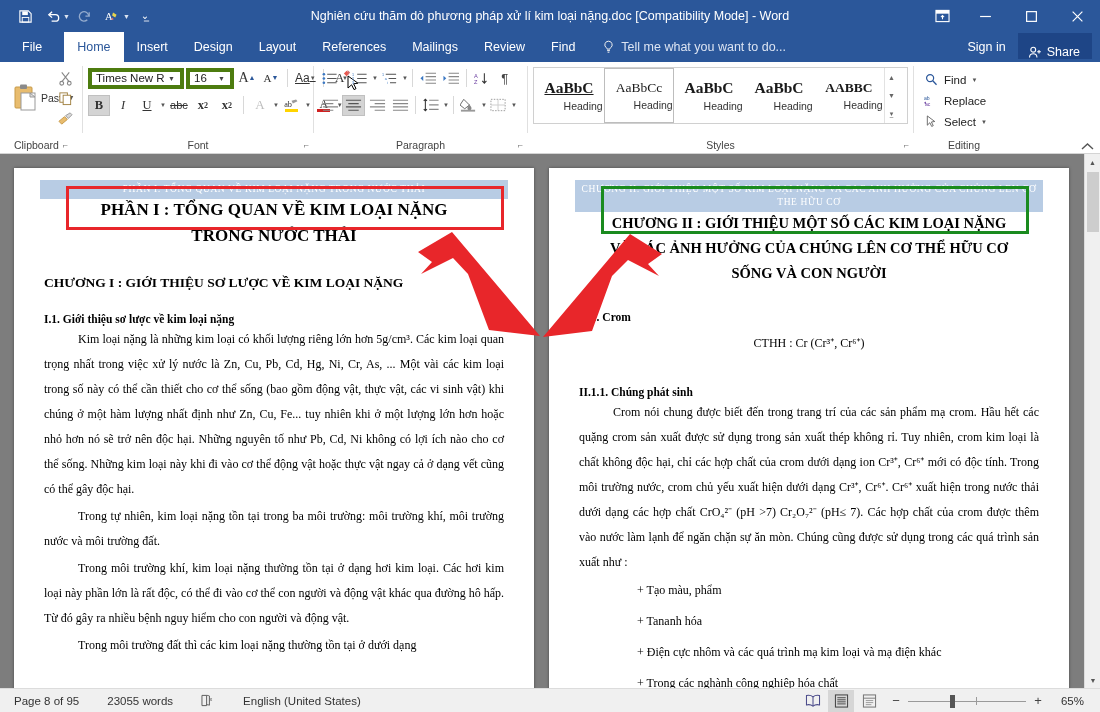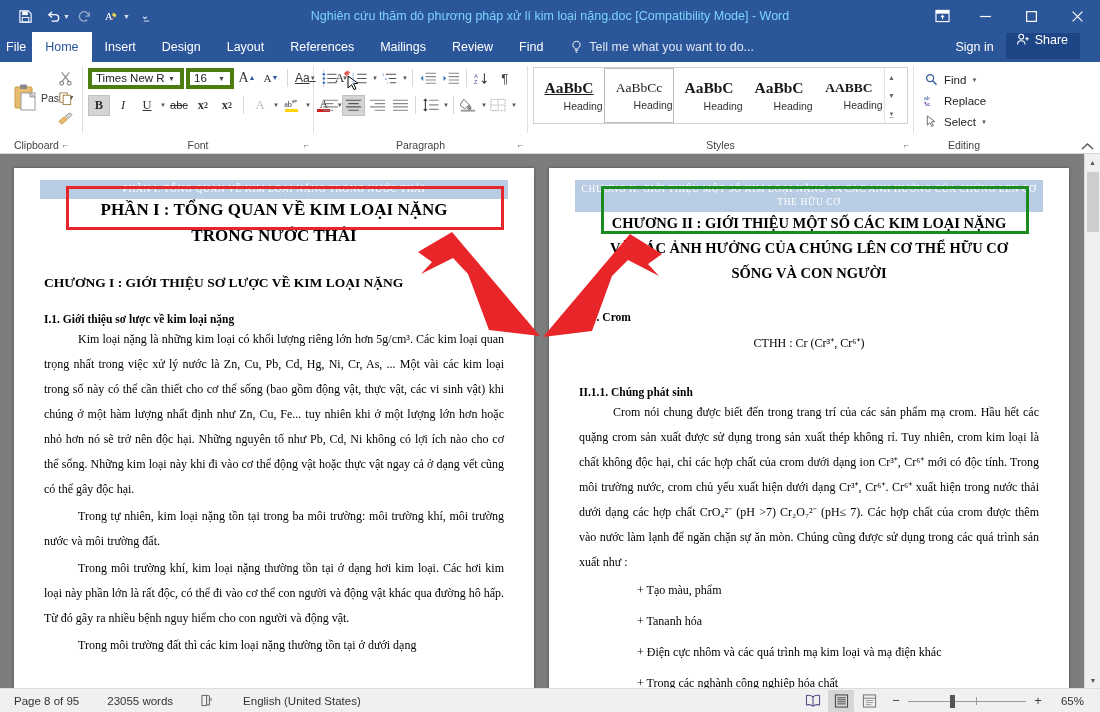--- a/index.html
+++ b/index.html
@@ -19,51 +19,51 @@
   .qat { display: flex; align-items: center; gap: 2px; padding-left: 12px; }
   .qat-btn {
     width: 26px; height: 24px; display: flex; align-items: center; justify-content: center;
     color: #fff; font-size: 14px; line-height: 1;
   }
   .qat-btn.dim { color: #93aacd; }
   .qat-caret { font-size: 7px; margin-left: -3px; color: #dbe3f0; }
   .qat-grp { display: flex; align-items: center; }
   .title-text {
     position: absolute; left: 0; right: 0; text-align: center;
-    font-size: 12.5px; color: #7dd3fc; pointer-events: none;
+    font-size: 12.5px; color: #ffffff; pointer-events: none;
     white-space: nowrap;
   }
   .win-ctrl { position: absolute; right: 0; top: 0; height: 32px; display: flex; align-items: center; }
   .win-btn {
     width: 46px; height: 32px; display: flex; align-items: center; justify-content: center;
     color: #ffffff; font-size: 13px;
   }
   .win-btn.ribbon-opts { width: 40px; font-size: 14px; }
 
   
   .tabbar {
     height: 30px; background: #2b579a; display: flex; align-items: flex-end;
     position: relative;
   }
   .tab {
     height: 30px; padding: 0 13px; display: flex; align-items: center;
     color: #ffffff; font-size: 12.5px; white-space: nowrap;
   }
-  .tab.file { background: #2b579a; padding: 0 6px; }
+  .tab.file { background: #2b579a; padding: 0 22px; }
   .tab.active { background: #ffffff; color: #2b579a; }
   .tellme {
     display: flex; align-items: center; gap: 6px; color: #dce4f2;
     font-size: 12.5px; padding-left: 14px; height: 30px;
   }
   .bulb { font-size: 13px; color: #f2f2f2; }
-  .signin-wrap { position: absolute; right: 12px; bottom: 0; display: flex; align-items: center; height: 30px; }
+  .signin-wrap { position: absolute; right: 0; bottom: 0; display: flex; align-items: center; height: 30px; }
   .signin { color: #fff; font-size: 12.5px; padding: 0 12px; height: 30px; display: flex; align-items: center; }
   .share {
     color: #fff; font-size: 12.5px; padding: 0 12px 0 10px; height: 26px;
-    display: flex; align-items: flex-start; gap: 5px; background: #1e4586; margin-bottom: 2px;
+    display: flex; align-items: flex-end; gap: 5px; background: #1e4586; margin-bottom: 2px;
     margin-right: 8px;
   }
 
   
   .ribbon {
     height: 92px; background: #ffffff; border-bottom: 1px solid #d4d4d4;
     display: flex; align-items: stretch; position: relative;
   }
   .rgroup { display: flex; flex-direction: column; position: relative; padding: 4px 0 0 0; }
   .rgroup-body { flex: 1; display: flex; align-items: flex-start; padding: 0 5px; }

